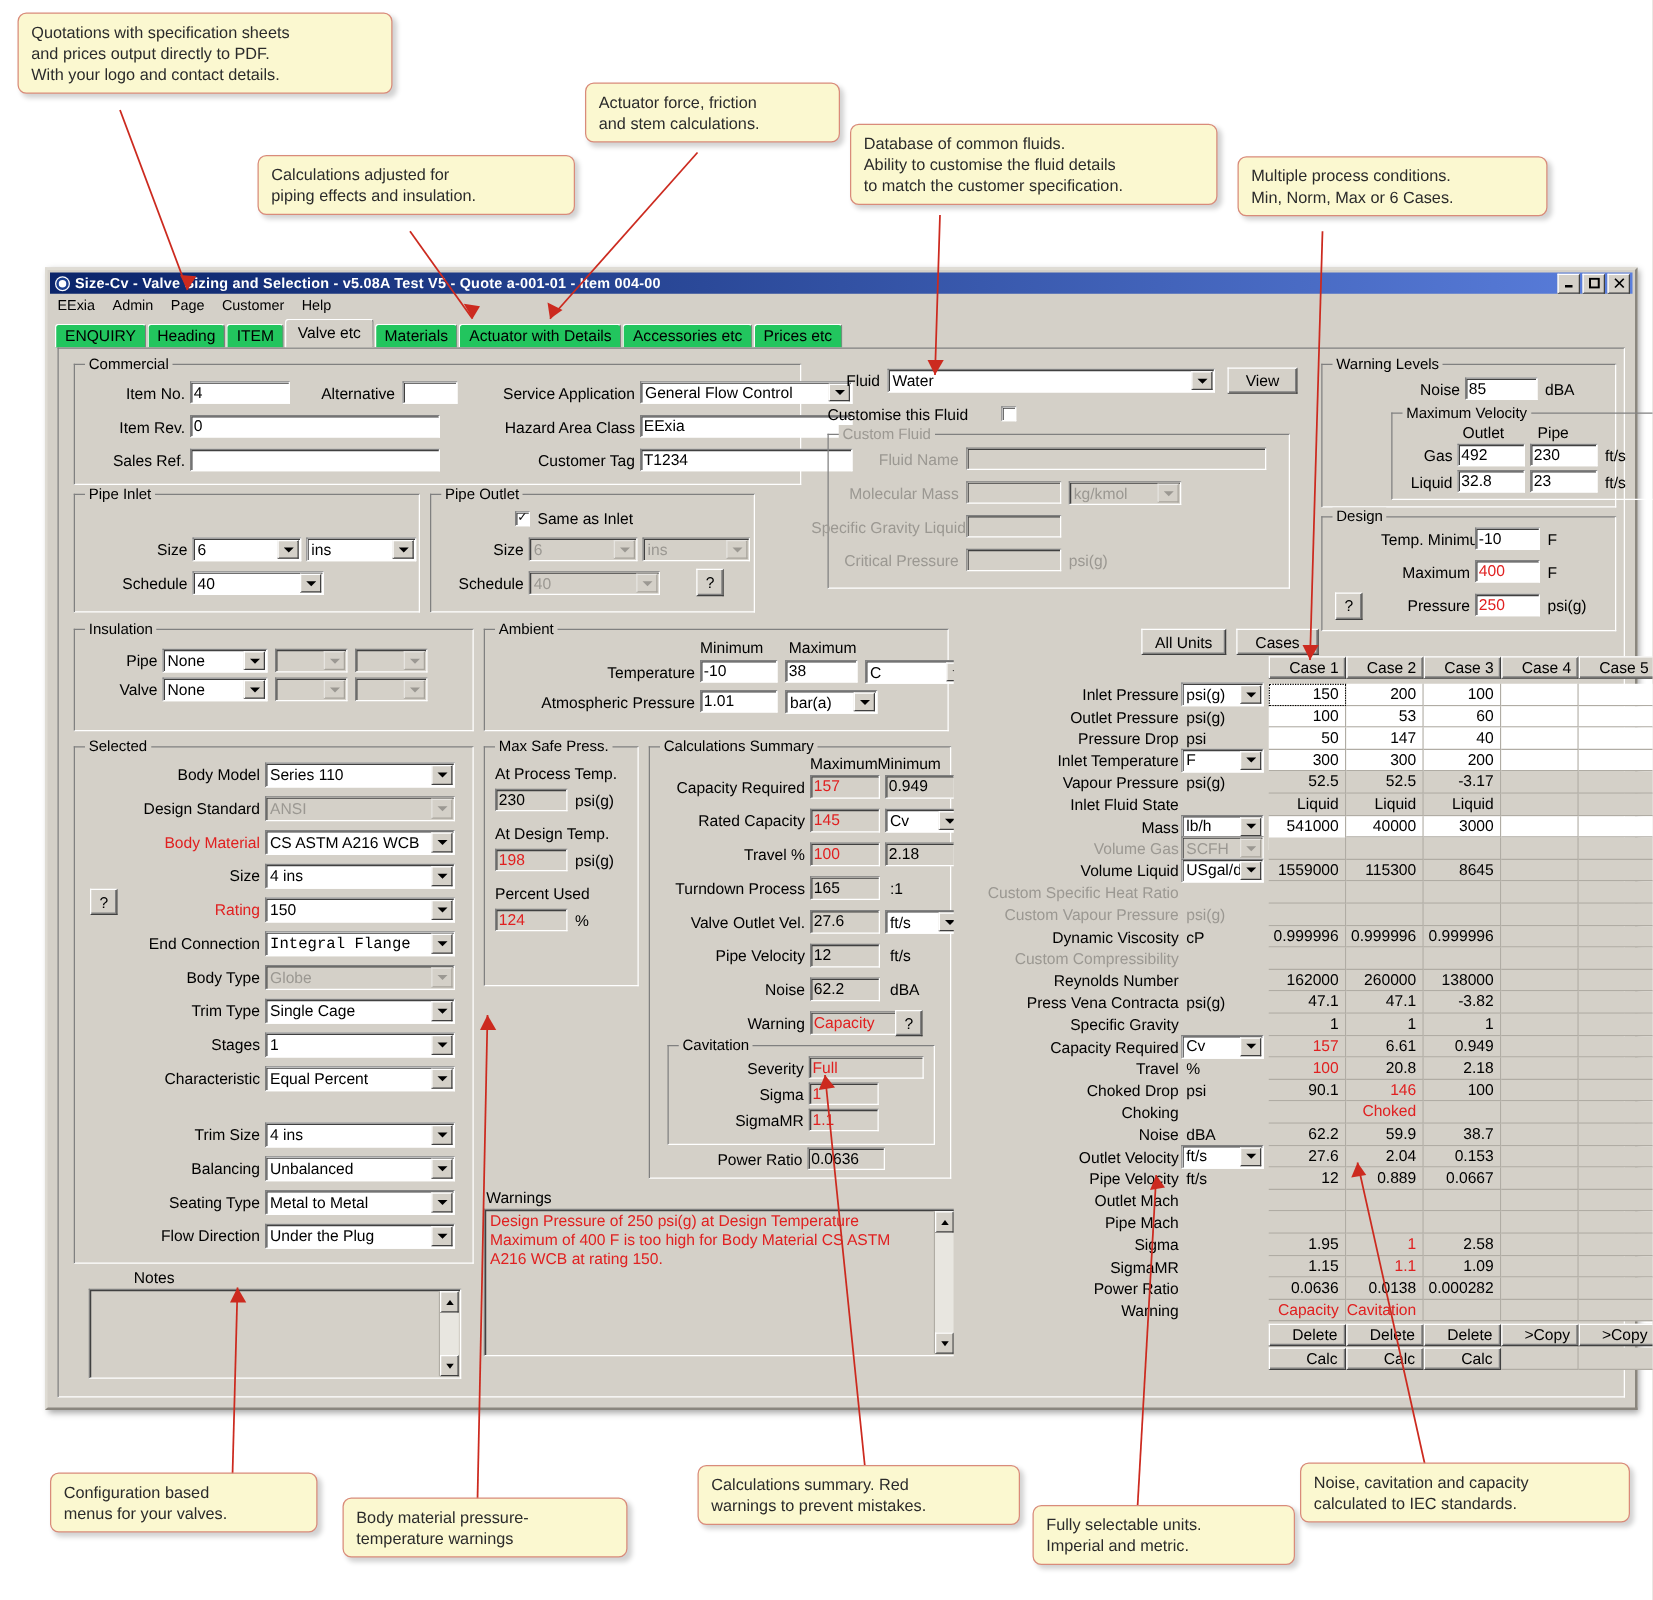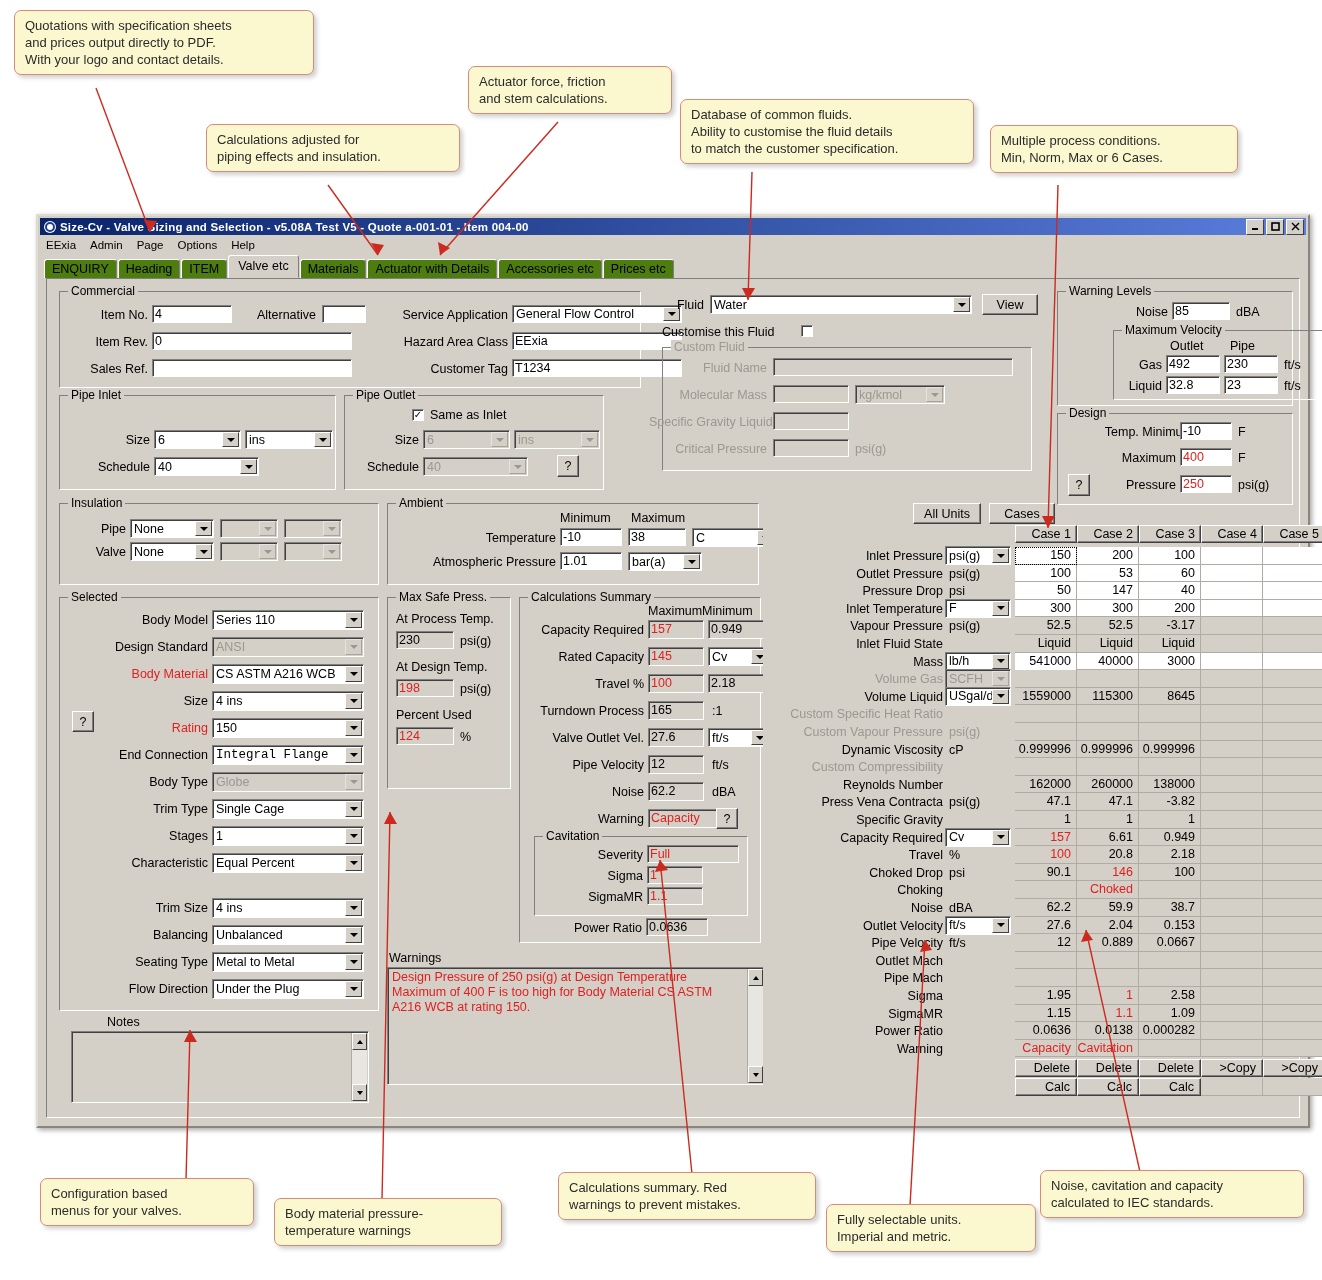--- a/index.html
+++ b/index.html
@@ -36,21 +36,21 @@
     white-space:nowrap;overflow:hidden;}
   .winbtns{display:flex;gap:2px;}
   .winbtn{width:16px;height:14px;background:#d4d0c8;
     border:1px solid #fff;border-right-color:#404040;border-bottom-color:#404040;
     display:flex;align-items:center;justify-content:center;font-size:9px;line-height:1;
     font-family:"Liberation Sans",sans-serif;}
   #menubar{height:16px;display:flex;align-items:center;gap:14px;padding:2px 0 0 8px;font-size:11.5px;}
   
   #tabstrip{display:flex;align-items:flex-end;height:21px;padding-left:6px;margin-top:4px;
     position:relative;}
-  .tab{height:18px;line-height:18px;padding:0 7px;font-size:12.5px;background:#4d7c0f;
+  .tab{height:18px;line-height:18px;padding:0 7px;font-size:12.5px;background:#22c55e;
     border:1px solid #fff;border-right-color:#808080;border-bottom:none;
     border-radius:3px 3px 0 0;margin-right:1px;white-space:nowrap;}
   .tab.active{height:21px;line-height:20px;font-weight:normal;background:#d4d0c8;
     border-bottom:1px solid #d4d0c8;position:relative;z-index:3;padding:0 9px;}
   
   #client{position:absolute;left:8px;top:62px;right:8px;bottom:8px;
     background:#d4d0c8;border:1px solid #808080;border-right-color:#fff;border-bottom-color:#fff;}
   .gbox{position:absolute;border:1px solid #808080;border-right-color:#fff;border-bottom-color:#fff;}
   .gbox>.lg{position:absolute;top:-8px;left:8px;background:#d4d0c8;padding:0 3px;font-size:12px;}
   .gbox.dim>.lg{color:#9b9892;}
@@ -198,21 +198,21 @@
             <path d="M1,1 L8,8 M8,1 L1,8" stroke="#000" stroke-width="1.4"></path>
           </svg>
       </span>
     </span>
   </div>
 
   <div id="menubar">
       <span class="mi">EExia</span>
       <span class="mi">Admin</span>
       <span class="mi">Page</span>
-      <span class="mi">Options</span>
+      <span class="mi">Customer</span>
       <span class="mi">Help</span>
     </div>
   <div id="tabstrip">
       <div class="tab">ENQUIRY</div>
       <div class="tab">Heading</div>
       <div class="tab">ITEM</div>
       <div class="tab active">Valve etc</div>
       <div class="tab">Materials</div>
       <div class="tab">Actuator with Details</div>
       <div class="tab">Accessories etc</div>

